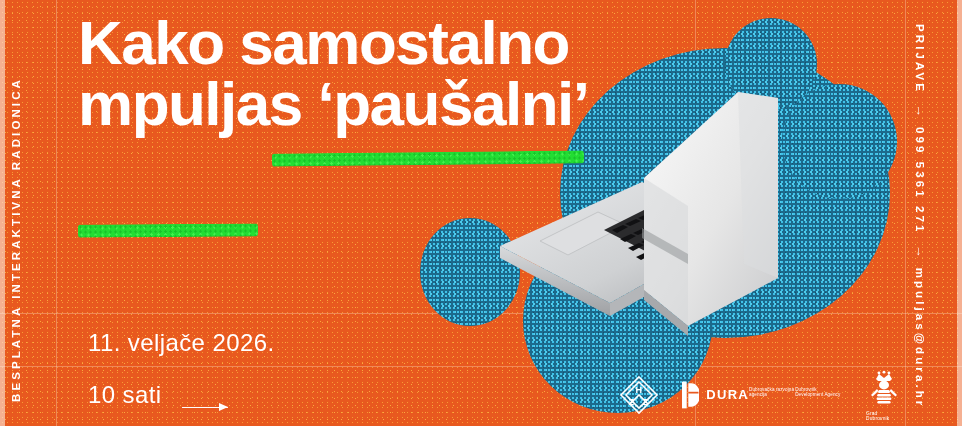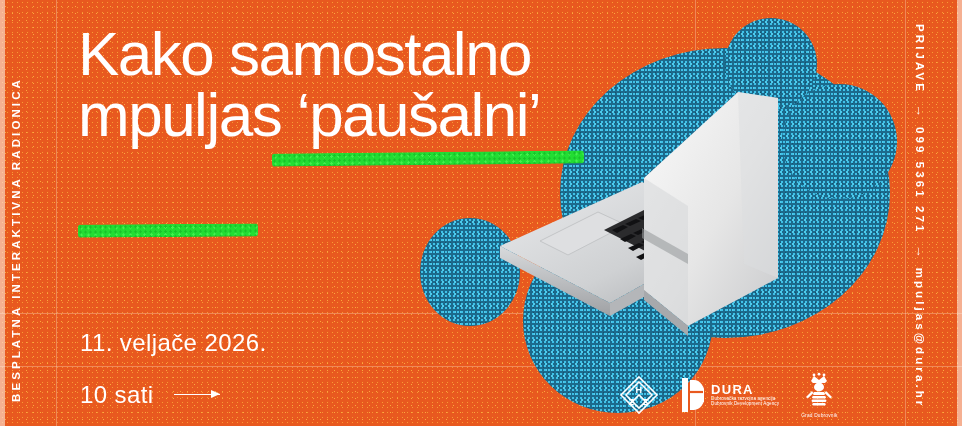--- a/index.html
+++ b/index.html
@@ -73,60 +73,60 @@
   #blob-top{left:725px;top:18px;width:92px;height:92px;}
   #blob-right{left:782px;top:84px;width:115px;height:115px;}
   #blob-lower{left:523px;top:228px;width:190px;height:185px;}
   #blob-small-left{left:420px;top:218px;width:100px;height:108px;}
 
   
   #laptop{position:absolute;left:492px;top:78px;width:330px;height:260px;}
 
   
   #headline{
-    position:absolute;left:78px;top:24px;width:560px;
+    position:absolute;left:78px;top:13px;width:560px;
     color:#ffffff;
     font-size:62px;
     line-height:0.98;
-    font-weight:400;
+    font-weight:700;
     letter-spacing:-1.5px;
   }
   #headline .line{position:relative;display:block;white-space:nowrap;}
 
   .hl-green{
     position:absolute;
     height:13px;
     background-color:#22DD33;
     background-image:
       radial-gradient(#19C22B 1px, transparent 1.2px),
       radial-gradient(#45F04F 1px, transparent 1.2px);
     background-size:5px 5px,7px 7px;
     border-radius:3px;
   }
   #green-1{left:272px;top:152px;width:312px;transform:rotate(-0.6deg);}
   #green-2{left:78px;top:224px;width:180px;transform:rotate(-0.4deg);}
 
   
-  .info-row{position:absolute;left:80px;color:#ffffff;font-size:24px;letter-spacing:.4px;}
+  .info-row{position:absolute;left:88px;color:#ffffff;font-size:24px;letter-spacing:.4px;}
   #row-date{top:329px;}
-  #row-time{top:381px;display:flex;align-items:center;gap:20px;}
+  #row-time{top:381px;display:flex;align-items:flex-end;gap:20px;}
   #row-time .arrow-long{
     display:inline-block;width:46px;height:1px;background:#ffffff;position:relative;top:-1px;
   }
   #row-time .arrow-long:after{
     content:"";position:absolute;right:0;top:-4px;
     border-left:9px solid #ffffff;
     border-top:4.5px solid transparent;
     border-bottom:4.5px solid transparent;
   }
 
   
   #logos{position:absolute;left:618px;top:366px;height:58px;right:60px;display:flex;align-items:center;gap:22px;}
   .logo-item{display:flex;align-items:center;gap:7px;color:#fff;}
-  .dura-text{display:flex;flex-direction:column;line-height:1.08;}
+  .dura-text{display:flex;flex-direction:row;line-height:1.08;}
   .dura-title{font-size:13px;font-weight:700;letter-spacing:1.3px;}
   .dura-sub{font-size:4.6px;letter-spacing:.1px;}
   .crest-wrap{display:flex;flex-direction:column;align-items:center;gap:1px;}
   .crest-label{font-size:4.8px;letter-spacing:.2px;}
 </style>
 </head>
 <body>
 
 <div id="poster">
 

